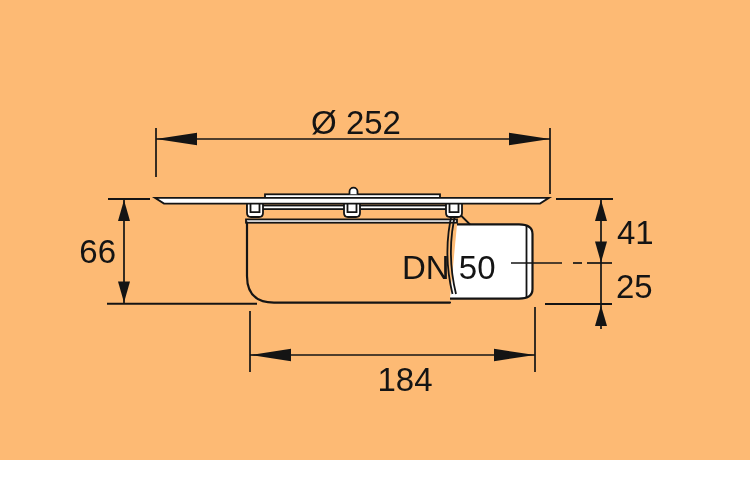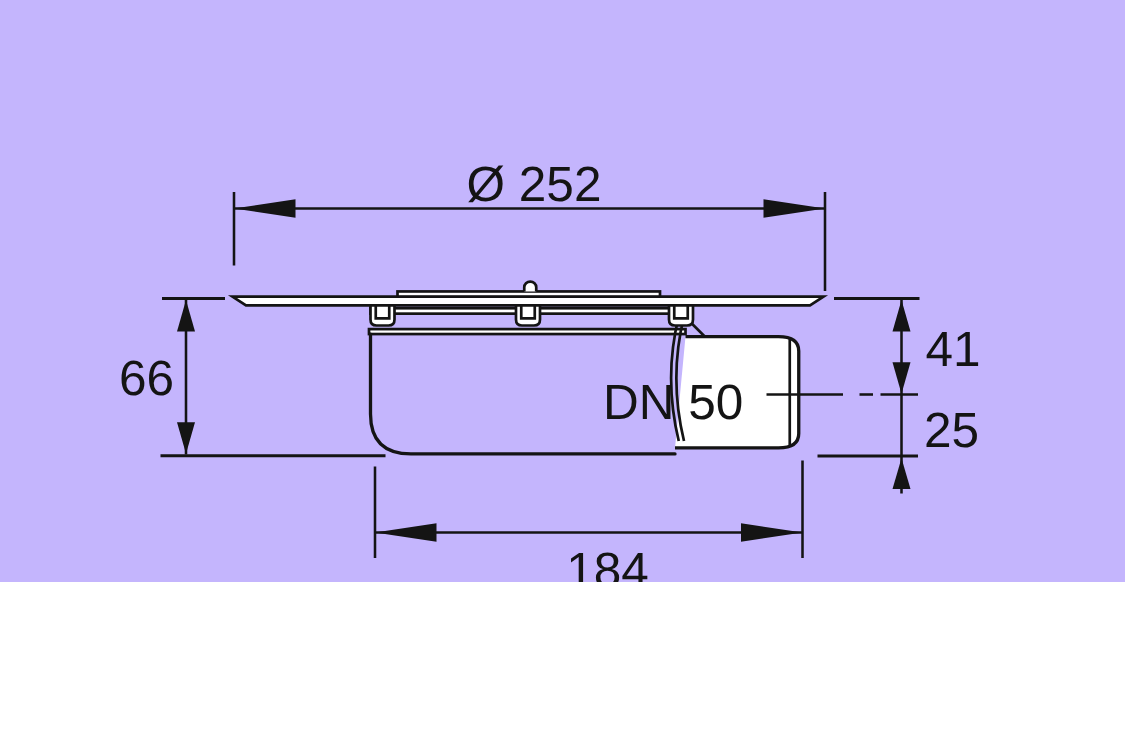--- a/index.html
+++ b/index.html
@@ -1,16 +1,16 @@
 <!DOCTYPE html>
 <html><head>
 <meta charset="utf-8">
 <style>
   html,body{margin:0;padding:0;background:#ffffff;}
-  .stage{position:relative;width:750px;height:388px;background:#c4b5fd;overflow:hidden;text-align:center;}
+  .stage{position:relative;width:750px;height:460px;background:#fdba74;overflow:hidden;text-align:center;}
   svg{display:block;}
   .outline{stroke:#141414;stroke-width:2.2;fill:none;stroke-linecap:round;}
   .outline-thin{stroke:#141414;stroke-width:1.8;fill:none;}
   .part{stroke:#141414;stroke-width:1.8;fill:#ffffff;}
   .part-thick{stroke:#141414;stroke-width:2.2;fill:#ffffff;}
   .dim{stroke:#141414;stroke-width:1.7;fill:none;stroke-linecap:butt;}
   .tick{stroke:#141414;stroke-width:2;fill:none;}
   .arrow{fill:#141414;stroke:none;}
   text{font-family:"Liberation Sans","DejaVu Sans",sans-serif;font-size:33px;fill:#141414;}
 </style>

